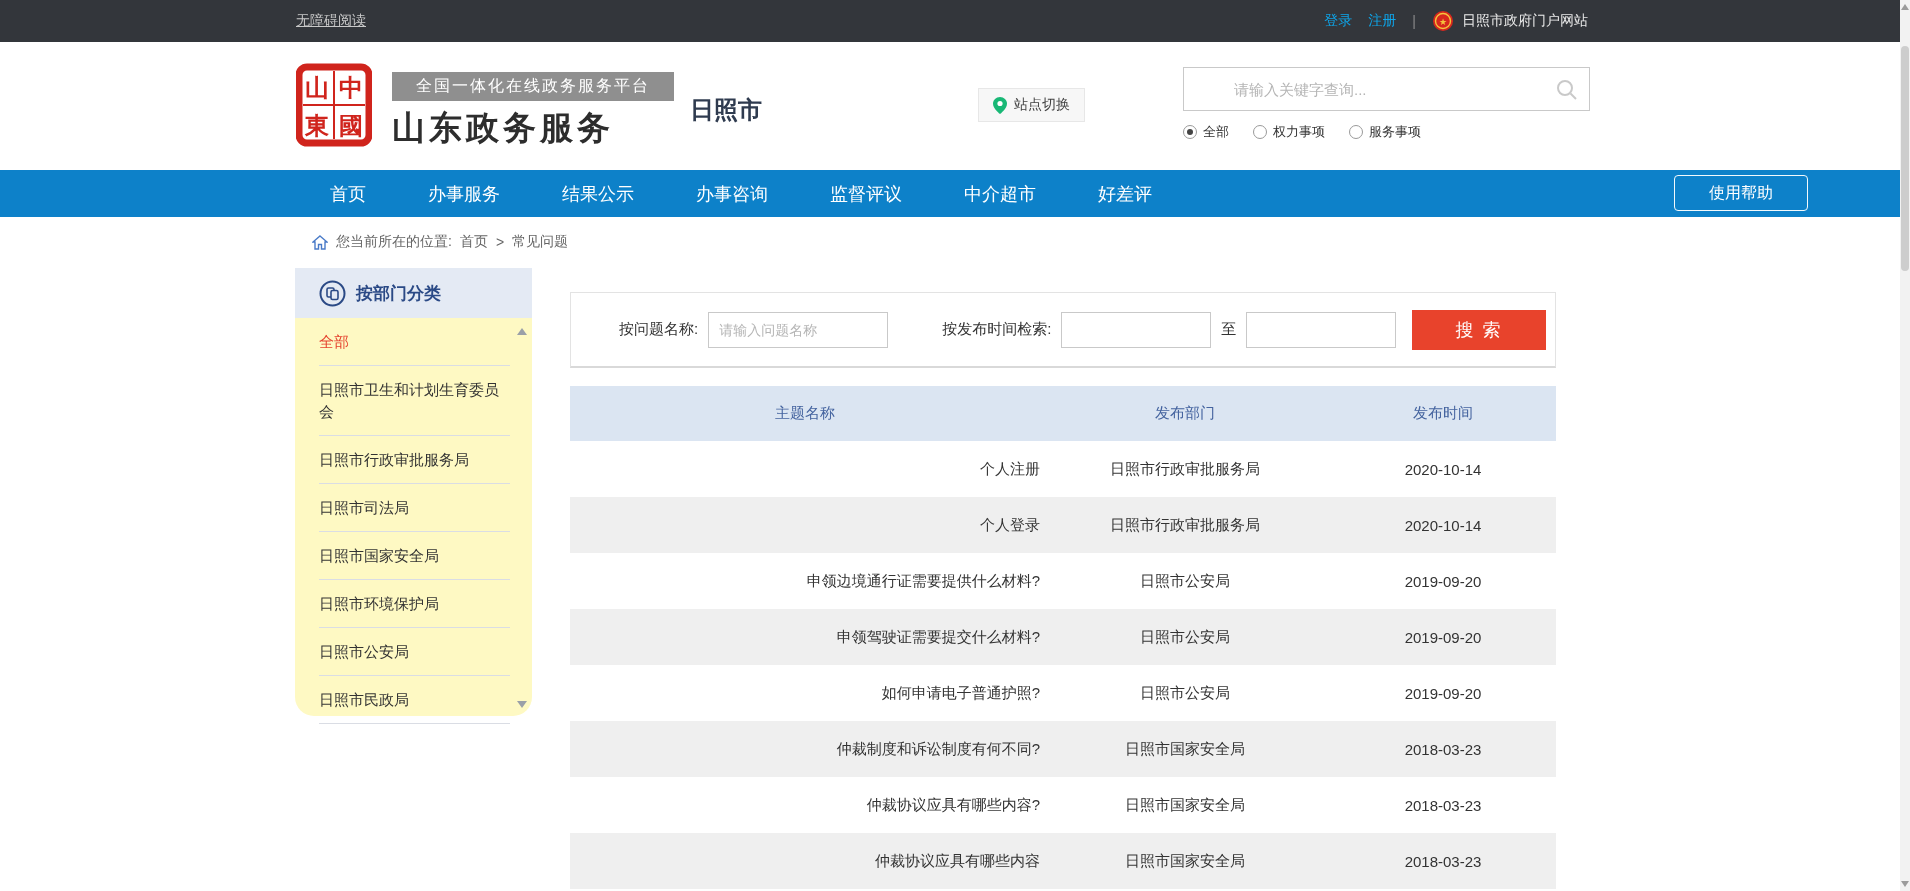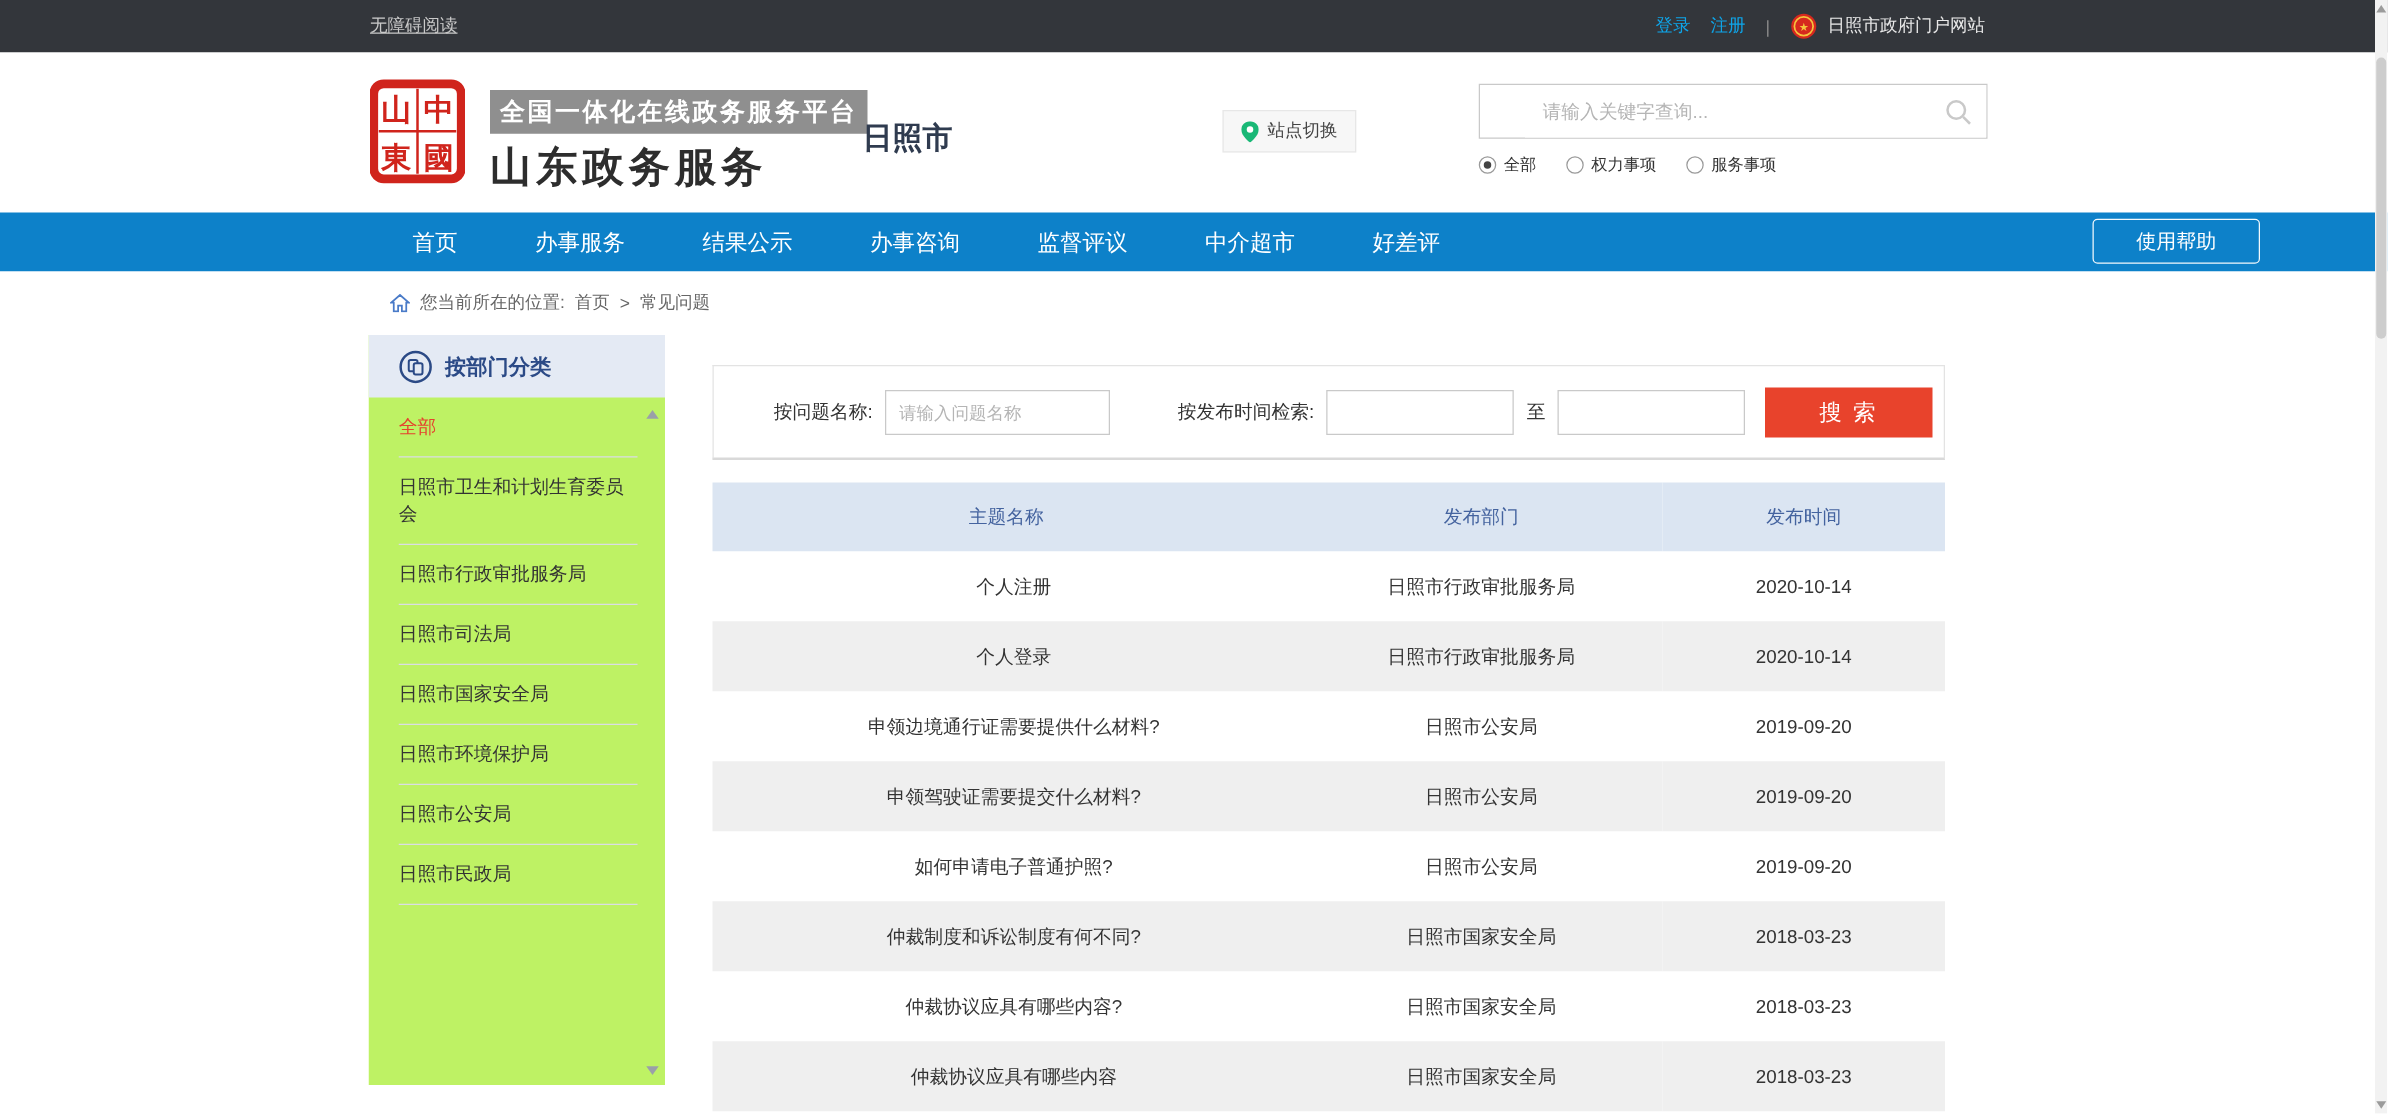--- a/index.html
+++ b/index.html
@@ -12,22 +12,22 @@
   .topbar .acc { margin-left:296px; cursor:pointer;text-decoration:underline; }
   .topbar-right { margin-left:auto; margin-right:322px; display:flex; align-items:center; gap:16px; color:#dcdcdc; }
   .topbar-right a { color:#0ea5e9; text-decoration:none; cursor:pointer; }
   .topbar-right .sep { color:#8a8a8a; }
   .portal-group { display:flex; align-items:center; gap:8px; color:#e8e8e8; cursor:pointer; }
 
   
   .header { position:absolute; top:42px; left:0; width:100%; height:128px; background:#fff; }
   .seal { position:absolute; left:296px; top:20px; }
   .logo-text { position:absolute; left:392px; top:30px; }
-  .tagline { display:inline-block; background:#8f8f8f; color:#fff; font-size:20px;
-             padding:4px 8px; letter-spacing:2px;font-weight:bold; }
+  .tagline { display:inline-block; background:#8f8f8f; color:#fff; font-size:16px;
+             padding:4px 24px; letter-spacing:2px; }
   .brand { font-size:33px; font-weight:bold; color:#2d2d2d; letter-spacing:4px; margin-top:5px; }
   .city { position:absolute; left:690px; top:52px; font-size:24px; font-weight:bold; color:#2f3b4f; }
   .site-switch { position:absolute; left:978px; top:46px; height:34px; padding:0 14px;
                  background:#f7f7f7; border:1px solid #e7e7e7; font-size:14px; color:#444;
                  display:flex; align-items:center; gap:7px; cursor:pointer;
                  font-family:"Liberation Sans", sans-serif; }
   .search-area { position:absolute; left:1183px; top:25px; width:407px; }
   .search-box { position:relative; height:44px; border:1px solid #c9c9c9; background:#fff;padding-left:36px; }
   .search-box input { width:100%; height:100%; border:0; outline:none; padding:0 44px 0 14px;
                       font-size:15px; color:#333; font-family:"Liberation Sans", sans-serif; }
@@ -49,21 +49,21 @@
               background:transparent; border:1px solid rgba(255,255,255,.95); border-radius:4px;
               color:#fff; font-size:16px; cursor:pointer; font-family:"Liberation Sans", sans-serif; }
 
   
   .breadcrumb { position:absolute; top:217px; left:12px; width:100%; height:50px;
                 display:flex; align-items:center; padding-left:300px; gap:8px;
                 font-size:14px; color:#666; }
   .breadcrumb a { color:#666; text-decoration:none; cursor:pointer; }
 
   
-  .sidebar { position:absolute; left:295px; top:268px; width:237px; height:600px; background:#bef264; }
+  .sidebar { position:absolute; left:295px; top:268px; width:237px; height:448px; background:#fef9c3;border-radius:19px; }
   .side-header { height:50px; background:#e4eaf4; display:flex; align-items:center;
                  padding-left:24px; gap:10px; color:#2b4a86; font-size:17px; font-weight:bold; }
   .side-list { list-style:none; }
   .side-item { margin:0 22px 0 24px; padding:13px 0 12px 0; font-size:15px; color:#333;
                border-bottom:1px solid #dadde4; line-height:22px; cursor:pointer; }
   .side-item.active { color:#e5432e; }
   .tri { width:0; height:0; position:absolute; right:5px; border-left:5px solid transparent;
          border-right:5px solid transparent; }
   .tri-up { top:60px; border-bottom:7px solid #9aa0a8; }
   .tri-down { bottom:8px; border-top:7px solid #9aa0a8; }
@@ -83,21 +83,21 @@
   .btn-search { margin-left:auto; width:134px; height:40px; background:#e8432c; border:0;
                 color:#fff; font-size:18px; letter-spacing:2px; cursor:pointer;
                 font-family:"Liberation Sans", sans-serif; }
 
   table.faq { margin-top:18px; width:986px; border-collapse:collapse; font-size:15px; color:#333;
               table-layout:fixed; }
   table.faq col.c1 { width:470px; } table.faq col.c2 { width:290px; } table.faq col.c3 { width:226px; }
   table.faq thead th { height:55px; background:#dbe5f2; color:#44639f; font-weight:normal;
                        font-size:15px; text-align:center; }
   table.faq tbody td { height:56px; text-align:center; }
-  table.faq tbody td.title { text-align:center; padding-left:12px; cursor:pointer; }
+  table.faq tbody td.title { text-align:right; padding-left:12px; cursor:pointer; }
   table.faq tbody tr:nth-child(even) { background:#efefef; }
 
   
   .scrollbar { position:absolute; right:0; top:0; width:10px; height:891px; background:#f2f2f2; }
   .scroll-thumb { position:absolute; left:1px; top:46px; width:8px; height:225px;
                   background:#cdcdcd; border-radius:4px; cursor:pointer; }
   .sb-tri { width:0; height:0; position:absolute; left:1px; border-left:4px solid transparent;
             border-right:4px solid transparent; }
   .sb-up { top:4px; border-bottom:6px solid #9b9b9b; }
   .sb-down { bottom:4px; border-top:6px solid #9b9b9b; }

